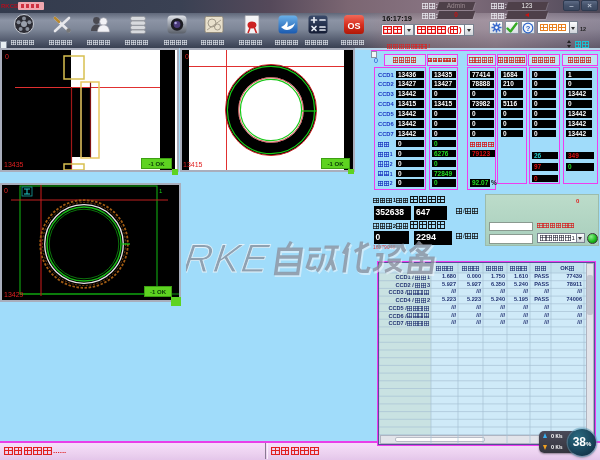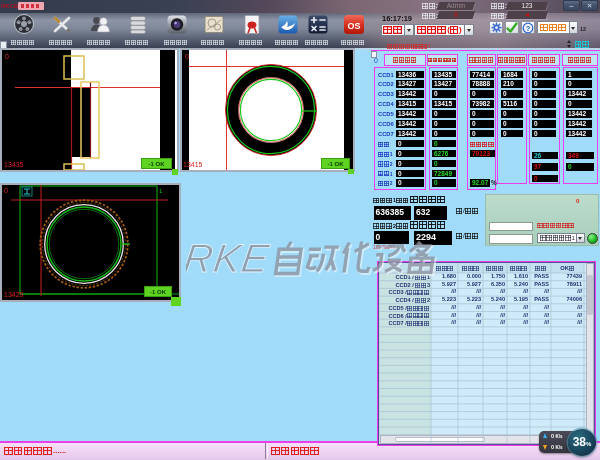--- a/index.html
+++ b/index.html
@@ -377,22 +377,22 @@
 <div style="position:absolute;left:566px;top:80.4px;width:26px;height:7.6px;background:#000;color:#fff;font-size:6.5px;font-weight:700;line-height:7.6px;padding-left:2px;overflow:hidden">0</div>
 <div style="position:absolute;left:566px;top:90.3px;width:26px;height:7.6px;background:#000;color:#fff;font-size:6.5px;font-weight:700;line-height:7.6px;padding-left:2px;overflow:hidden">13442</div>
 <div style="position:absolute;left:566px;top:100.2px;width:26px;height:7.6px;background:#000;color:#fff;font-size:6.5px;font-weight:700;line-height:7.6px;padding-left:2px;overflow:hidden">0</div>
 <div style="position:absolute;left:566px;top:110.1px;width:26px;height:7.6px;background:#000;color:#fff;font-size:6.5px;font-weight:700;line-height:7.6px;padding-left:2px;overflow:hidden">13442</div>
 <div style="position:absolute;left:566px;top:120.0px;width:26px;height:7.6px;background:#000;color:#fff;font-size:6.5px;font-weight:700;line-height:7.6px;padding-left:2px;overflow:hidden">13442</div>
 <div style="position:absolute;left:566px;top:129.9px;width:26px;height:7.6px;background:#000;color:#fff;font-size:6.5px;font-weight:700;line-height:7.6px;padding-left:2px;overflow:hidden">13442</div>
 <div style="position:absolute;left:566px;top:151.5px;width:28px;height:7.6px;background:#000;color:#e01010;font-size:6.5px;font-weight:700;line-height:7.6px;padding-left:2px;overflow:hidden">349</div>
 <div style="position:absolute;left:566px;top:163.0px;width:28px;height:7.6px;background:#000;color:#22dd22;font-size:6.5px;font-weight:700;line-height:7.6px;padding-left:2px;overflow:hidden">0</div>
 <div style="position:absolute;left:373px;top:197px"><i style="display:inline-block;width:5.7px;height:5.7px;box-shadow:inset 0 0 0 0.7px #111;background:linear-gradient(#111,#111) 50% 0/0.7px 100% no-repeat,linear-gradient(#111,#111) 0 50%/100% 0.7px no-repeat;margin-right:0.9px;"></i><i style="display:inline-block;width:5.7px;height:5.7px;box-shadow:inset 0 0 0 0.7px #111;background:linear-gradient(#111,#111) 50% 0/0.7px 100% no-repeat,linear-gradient(#111,#111) 0 50%/100% 0.7px no-repeat;margin-right:0.9px;"></i><i style="display:inline-block;width:5.7px;height:5.7px;box-shadow:inset 0 0 0 0.7px #111;background:linear-gradient(#111,#111) 50% 0/0.7px 100% no-repeat,linear-gradient(#111,#111) 0 50%/100% 0.7px no-repeat;margin-right:0.9px;"></i><span style="font-size:6px;color:#111;font-weight:700">1</span><i style="display:inline-block;width:5.7px;height:5.7px;box-shadow:inset 0 0 0 0.7px #111;background:linear-gradient(#111,#111) 50% 0/0.7px 100% no-repeat,linear-gradient(#111,#111) 0 50%/100% 0.7px no-repeat;margin-right:0.9px;"></i><i style="display:inline-block;width:5.7px;height:5.7px;box-shadow:inset 0 0 0 0.7px #111;background:linear-gradient(#111,#111) 50% 0/0.7px 100% no-repeat,linear-gradient(#111,#111) 0 50%/100% 0.7px no-repeat;margin-right:0.9px;"></i></div>
 <div style="position:absolute;left:410px;top:195.5px"><i style="display:inline-block;width:7.8px;height:7.8px;box-shadow:inset 0 0 0 0.95px #111;background:linear-gradient(#111,#111) 50% 0/0.95px 100% no-repeat,linear-gradient(#111,#111) 0 50%/100% 0.95px no-repeat;margin-right:1.2px;"></i><i style="display:inline-block;width:7.8px;height:7.8px;box-shadow:inset 0 0 0 0.95px #111;background:linear-gradient(#111,#111) 50% 0/0.95px 100% no-repeat,linear-gradient(#111,#111) 0 50%/100% 0.95px no-repeat;margin-right:1.2px;"></i><i style="display:inline-block;width:7.8px;height:7.8px;box-shadow:inset 0 0 0 0.95px #111;background:linear-gradient(#111,#111) 50% 0/0.95px 100% no-repeat,linear-gradient(#111,#111) 0 50%/100% 0.95px no-repeat;margin-right:1.2px;"></i><i style="display:inline-block;width:7.8px;height:7.8px;box-shadow:inset 0 0 0 0.95px #111;background:linear-gradient(#111,#111) 50% 0/0.95px 100% no-repeat,linear-gradient(#111,#111) 0 50%/100% 0.95px no-repeat;margin-right:1.2px;"></i></div>
-<div style="position:absolute;left:373.5px;top:206px;width:37px;height:13.5px;background:#000;color:#fff;font-size:8.5px;font-weight:700;line-height:13.5px;padding-left:2px;">636385</div>
-<div style="position:absolute;left:414px;top:206px;width:33px;height:13.5px;background:#000;color:#fff;font-size:8.5px;font-weight:700;line-height:13.5px;padding-left:2px;">632</div>
+<div style="position:absolute;left:373.5px;top:206px;width:37px;height:13.5px;background:#000;color:#fff;font-size:8.5px;font-weight:700;line-height:13.5px;padding-left:2px;">352638</div>
+<div style="position:absolute;left:414px;top:206px;width:33px;height:13.5px;background:#000;color:#fff;font-size:8.5px;font-weight:700;line-height:13.5px;padding-left:2px;">647</div>
 <div style="position:absolute;left:456px;top:208px"><i style="display:inline-block;width:6.0px;height:6.0px;box-shadow:inset 0 0 0 0.7px #111;background:linear-gradient(#111,#111) 50% 0/0.7px 100% no-repeat,linear-gradient(#111,#111) 0 50%/100% 0.7px no-repeat;margin-right:0.9px;"></i><span style="font-size:6.5px;color:#111">/</span><i style="display:inline-block;width:6.0px;height:6.0px;box-shadow:inset 0 0 0 0.7px #111;background:linear-gradient(#111,#111) 50% 0/0.7px 100% no-repeat,linear-gradient(#111,#111) 0 50%/100% 0.7px no-repeat;margin-right:0.9px;"></i><i style="display:inline-block;width:6.0px;height:6.0px;box-shadow:inset 0 0 0 0.7px #111;background:linear-gradient(#111,#111) 50% 0/0.7px 100% no-repeat,linear-gradient(#111,#111) 0 50%/100% 0.7px no-repeat;margin-right:0.9px;"></i></div>
 <div style="position:absolute;left:373px;top:222.5px"><i style="display:inline-block;width:5.7px;height:5.7px;box-shadow:inset 0 0 0 0.7px #111;background:linear-gradient(#111,#111) 50% 0/0.7px 100% no-repeat,linear-gradient(#111,#111) 0 50%/100% 0.7px no-repeat;margin-right:0.9px;"></i><i style="display:inline-block;width:5.7px;height:5.7px;box-shadow:inset 0 0 0 0.7px #111;background:linear-gradient(#111,#111) 50% 0/0.7px 100% no-repeat,linear-gradient(#111,#111) 0 50%/100% 0.7px no-repeat;margin-right:0.9px;"></i><i style="display:inline-block;width:5.7px;height:5.7px;box-shadow:inset 0 0 0 0.7px #111;background:linear-gradient(#111,#111) 50% 0/0.7px 100% no-repeat,linear-gradient(#111,#111) 0 50%/100% 0.7px no-repeat;margin-right:0.9px;"></i><span style="font-size:6px;color:#111;font-weight:700">2</span><i style="display:inline-block;width:5.7px;height:5.7px;box-shadow:inset 0 0 0 0.7px #111;background:linear-gradient(#111,#111) 50% 0/0.7px 100% no-repeat,linear-gradient(#111,#111) 0 50%/100% 0.7px no-repeat;margin-right:0.9px;"></i><i style="display:inline-block;width:5.7px;height:5.7px;box-shadow:inset 0 0 0 0.7px #111;background:linear-gradient(#111,#111) 50% 0/0.7px 100% no-repeat,linear-gradient(#111,#111) 0 50%/100% 0.7px no-repeat;margin-right:0.9px;"></i></div>
 <div style="position:absolute;left:410px;top:221px"><i style="display:inline-block;width:7.8px;height:7.8px;box-shadow:inset 0 0 0 0.95px #111;background:linear-gradient(#111,#111) 50% 0/0.95px 100% no-repeat,linear-gradient(#111,#111) 0 50%/100% 0.95px no-repeat;margin-right:1.2px;"></i><i style="display:inline-block;width:7.8px;height:7.8px;box-shadow:inset 0 0 0 0.95px #111;background:linear-gradient(#111,#111) 50% 0/0.95px 100% no-repeat,linear-gradient(#111,#111) 0 50%/100% 0.95px no-repeat;margin-right:1.2px;"></i><i style="display:inline-block;width:7.8px;height:7.8px;box-shadow:inset 0 0 0 0.95px #111;background:linear-gradient(#111,#111) 50% 0/0.95px 100% no-repeat,linear-gradient(#111,#111) 0 50%/100% 0.95px no-repeat;margin-right:1.2px;"></i><i style="display:inline-block;width:7.8px;height:7.8px;box-shadow:inset 0 0 0 0.95px #111;background:linear-gradient(#111,#111) 50% 0/0.95px 100% no-repeat,linear-gradient(#111,#111) 0 50%/100% 0.95px no-repeat;margin-right:1.2px;"></i></div>
 <div style="position:absolute;left:373.5px;top:231px;width:35px;height:13px;background:#000;color:#fff;font-size:8.5px;font-weight:700;line-height:13px;padding-left:2px;">0</div>
 <div style="position:absolute;left:414px;top:231px;width:38px;height:13.5px;background:#000;color:#fff;font-size:9px;font-weight:700;line-height:13.5px;padding-left:2px;">2294</div>
 <div style="position:absolute;left:456px;top:233px"><i style="display:inline-block;width:6.0px;height:6.0px;box-shadow:inset 0 0 0 0.7px #111;background:linear-gradient(#111,#111) 50% 0/0.7px 100% no-repeat,linear-gradient(#111,#111) 0 50%/100% 0.7px no-repeat;margin-right:0.9px;"></i><span style="font-size:6.5px;color:#111">/</span><i style="display:inline-block;width:6.0px;height:6.0px;box-shadow:inset 0 0 0 0.7px #111;background:linear-gradient(#111,#111) 50% 0/0.7px 100% no-repeat,linear-gradient(#111,#111) 0 50%/100% 0.7px no-repeat;margin-right:0.9px;"></i><i style="display:inline-block;width:6.0px;height:6.0px;box-shadow:inset 0 0 0 0.7px #111;background:linear-gradient(#111,#111) 50% 0/0.7px 100% no-repeat,linear-gradient(#111,#111) 0 50%/100% 0.7px no-repeat;margin-right:0.9px;"></i></div>
 <div style="position:absolute;left:373px;top:245px;font-size:5px;color:#e03030;font-weight:400;white-space:nowrap;line-height:1;">16379048</div>
 <div style="position:absolute;left:485px;top:194px;width:114px;height:52px;background:linear-gradient(#bcdcca,#a8cebc);border:1px solid #9cbcac;"></div>
 <div style="position:absolute;left:576px;top:198px;font-size:6px;color:#dd2020;font-weight:700;white-space:nowrap;line-height:1;">0</div>
 <div style="position:absolute;left:489px;top:222px;width:44px;height:9px;background:#fff;border:1px solid #8a9a90;"></div>

